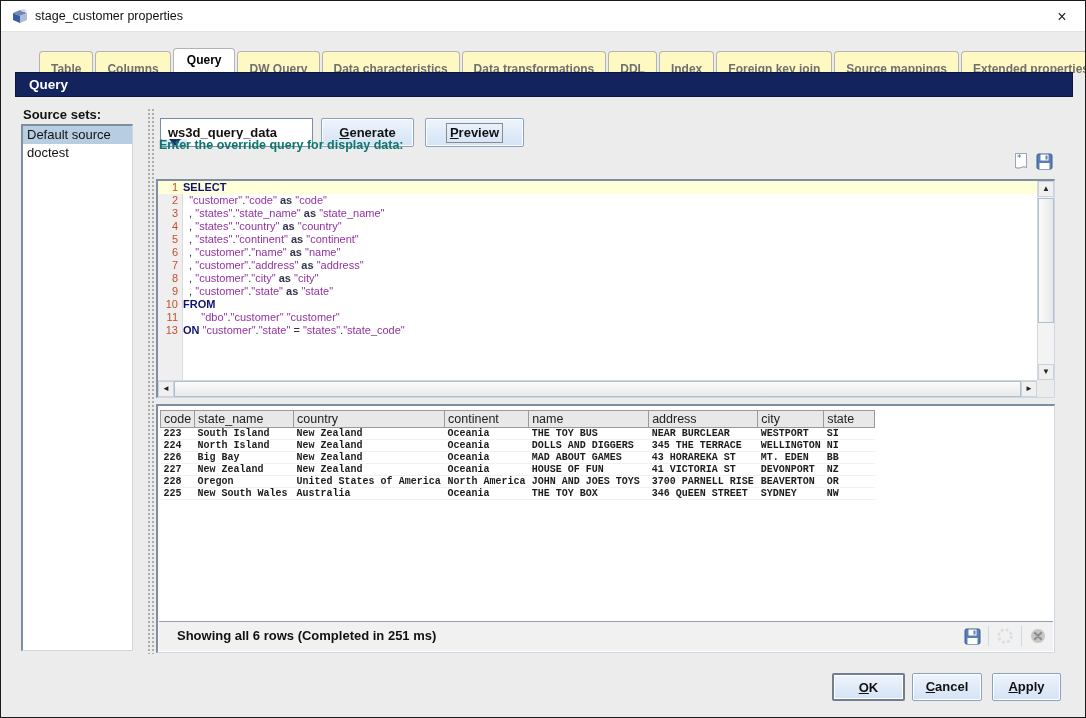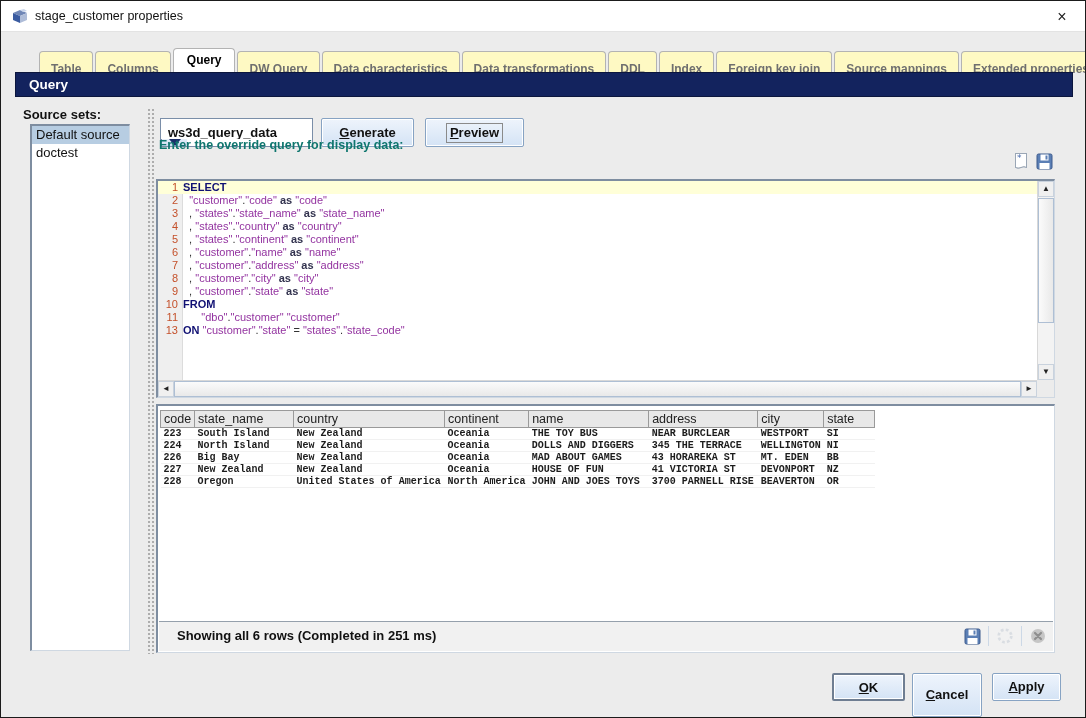--- a/index.html
+++ b/index.html
@@ -16,21 +16,21 @@
   .tab-bar{position:absolute;left:38px;top:47px;right:14px;height:24px;display:flex;align-items:flex-end;}
   .tab{height:21px;line-height:19px;padding:8px 11px;margin-right:2px;background:#fef9c3;border:1px solid #b3b3b3;border-bottom:none;border-radius:4px 4px 0 0;font-size:12px;font-weight:bold;color:#6f6f6f;white-space:nowrap;}
   .tab.active{height:24px;line-height:22px;background:#ffffff;color:#000;padding:0 13px;}
 
   
   .banner{position:absolute;left:14px;top:71px;width:1058px;height:25px;background:#13235e;border:1px solid #0c163d;}
   .banner-title{color:#fff;font-size:13.5px;font-weight:bold;line-height:23px;padding-left:13px;}
 
   
   .src-label{position:absolute;left:22px;top:106px;font-size:13px;font-weight:bold;color:#111;}
-  .src-list{position:absolute;left:20px;top:123px;width:100px;height:527px;background:#fff;border-top:2px solid #7e8da0;border-left:2px solid #7e8da0;border-right:1px solid #cfd8e2;border-bottom:1px solid #cfd8e2;overflow:hidden;margin-left:9px;}
+  .src-list{position:absolute;left:20px;top:123px;width:112px;height:527px;background:#fff;border-top:2px solid #7e8da0;border-left:2px solid #7e8da0;border-right:1px solid #cfd8e2;border-bottom:1px solid #cfd8e2;overflow:hidden;}
   .src-item{height:18px;line-height:18px;padding-left:4px;font-size:13px;color:#111;white-space:nowrap;}
   .src-item.selected{background:#b7cde2;}
 
   
   .splitter{position:absolute;left:146px;top:107px;width:7px;height:546px;background-image:radial-gradient(#adadad 26%,transparent 27%);background-size:4px 4px;}
 
   
   .combo{position:absolute;left:159px;top:117px;width:153px;height:29px;border:1px solid #7a8ea8;background:#fff;display:flex;flex-direction:column;}
   .combo-value{flex:1;font-size:13px;font-weight:bold;color:#111;line-height:27px;padding-left:7px;overflow:hidden;white-space:nowrap;}
   .combo-arrow{width:26px;border-left:1px solid #7a8ea8;background:linear-gradient(#e7f0fb,#c7dbf1);display:flex;align-items:center;justify-content:center;}
@@ -77,21 +77,21 @@
   .rtable td{font-family:"Liberation Mono",monospace;font-size:10px;font-weight:bold;color:#1c1c1c;padding:0 3px;height:12px;border-bottom:1px solid #f1f1f1;overflow:hidden;white-space:nowrap;}
 
   .statusbar{position:absolute;left:1px;right:1px;bottom:1px;height:30px;background:#f1f1f1;border-top:1px solid #95a0ac;}
   .status-text{position:absolute;left:18px;top:0;line-height:28px;font-size:13px;font-weight:bold;color:#111;}
   .status-icons{position:absolute;right:6px;top:0;height:28px;display:flex;align-items:center;}
   .sep{width:1px;height:20px;background:#ccd8e6;margin:0 7px;}
   .sicon{width:18px;height:18px;display:flex;align-items:center;justify-content:center;}
 
   
   .btn-ok{left:831px;top:672px;width:73px;height:28px;border:2px solid #6f7e92;line-height:23px;}
-  .btn-cancel{left:911px;top:672px;width:70px;height:44px;}
+  .btn-cancel{left:911px;top:672px;width:70px;height:28px;}
   .btn-apply{left:991px;top:672px;width:69px;height:28px;}
 </style>
 </head>
 <body>
 
 <div class="window">
 
   <div class="titlebar">
     <svg class="app-icon" viewBox="0 0 18 17">
       <polygon points="2,5 9,2 16,5 9,8" fill="#6f86b6"></polygon>
@@ -289,20 +289,30 @@
           <tr>
             <td>228</td>
             <td>Oregon</td>
             <td>United States of America</td>
             <td>North America</td>
             <td>JOHN AND JOES TOYS</td>
             <td>3700 PARNELL RISE</td>
             <td>BEAVERTON</td>
             <td>OR</td>
           </tr>
+          <tr>
+            <td>225</td>
+            <td>New South Wales</td>
+            <td>Australia</td>
+            <td>Oceania</td>
+            <td>THE TOY BOX</td>
+            <td>346 QuEEN STREET</td>
+            <td>SYDNEY</td>
+            <td>NW</td>
+          </tr>
         </tbody>
     </table>
     <div class="statusbar">
       <div class="status-text">Showing all 6 rows (Completed in 251 ms)</div>
       <div class="status-icons">
         <div class="sicon">
           <svg width="17" height="17" viewBox="0 0 17 17">
             <rect x="1" y="1" width="15" height="15" rx="1.5" fill="#5b7fb5" stroke="#3c5a8c"></rect>
             <rect x="4.5" y="1.5" width="8" height="6" fill="#ffffff"></rect>
             <rect x="9.5" y="2.5" width="2" height="4" fill="#5b7fb5"></rect>

